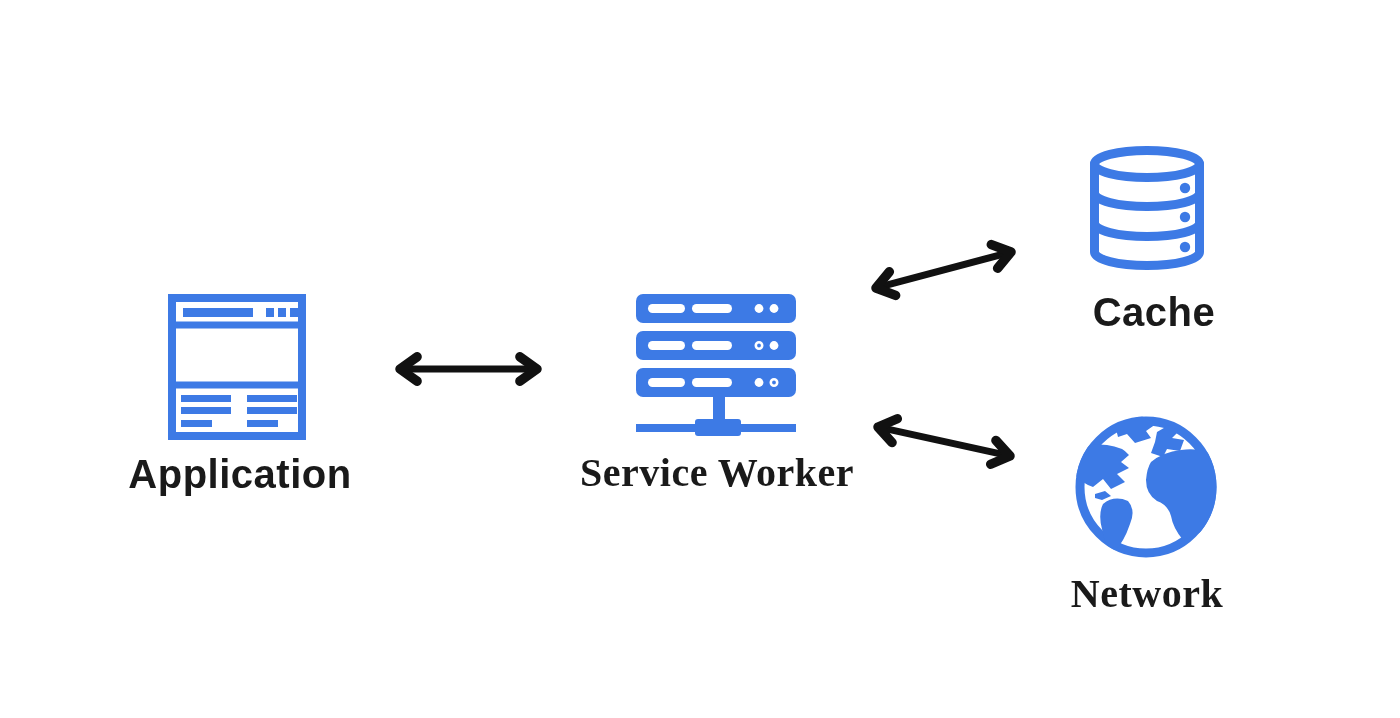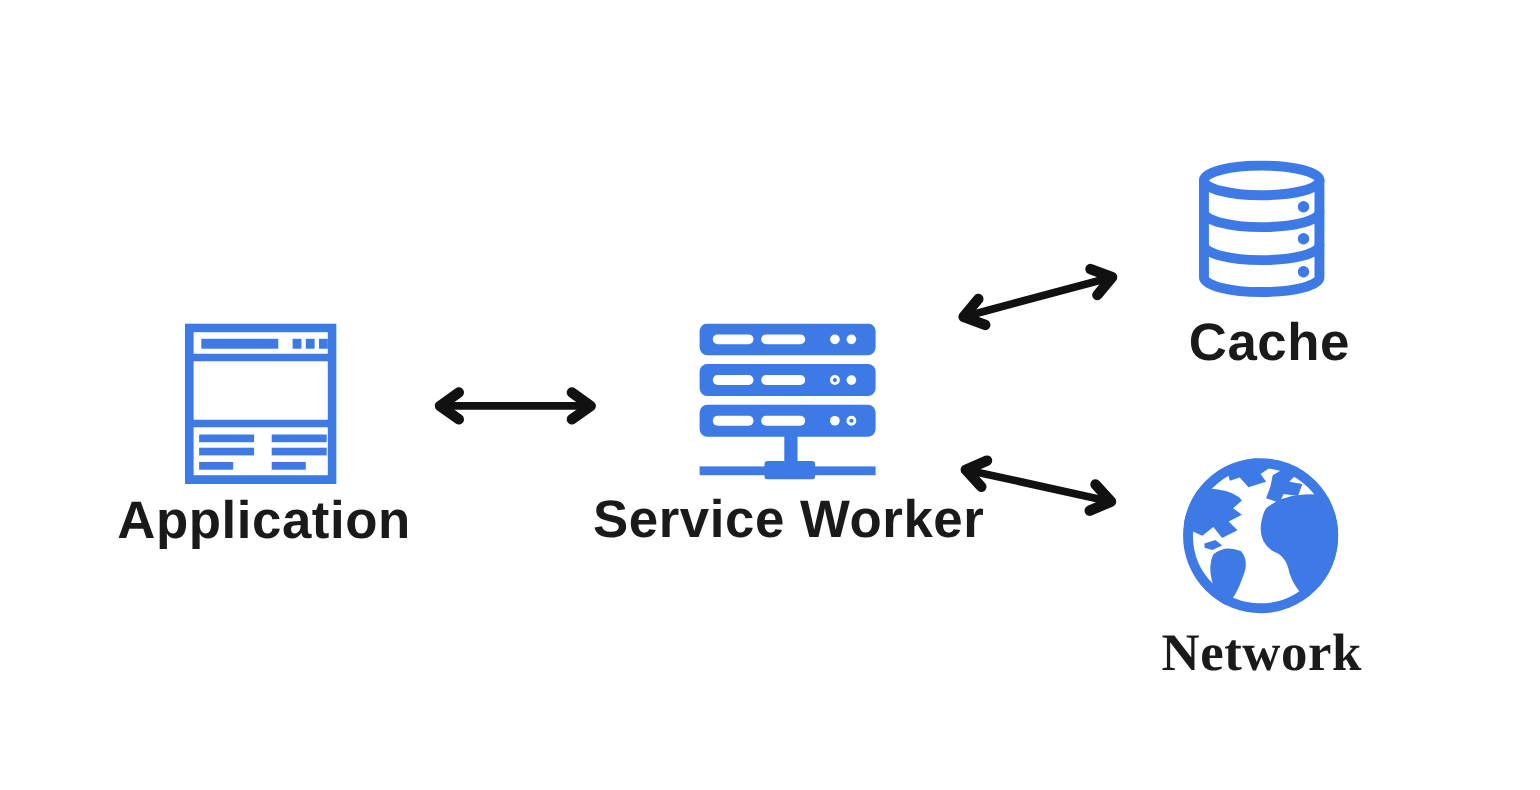--- a/index.html
+++ b/index.html
@@ -19,33 +19,33 @@
     position: absolute;
     left: 0; top: 0;
     width: 1400px; height: 718px;
     pointer-events: none;
   }
   .node { position: absolute; }
   .node-icon { position: absolute; display: block; }
   .node-label {
     position: absolute;
     font-weight: 700;
-    font-size: 48px;
+    font-size: 40px;
     line-height: 46px;
     color: #1a1a1a;
     text-align: center;
     white-space: nowrap;
     letter-spacing: 0.5px;
   }
   
   .icon-application { left: 168px; top: 294px; width: 138px; height: 146px; }
   .label-application { left: 90px;  top: 451px; width: 300px; }
   
   .icon-service-worker { left: 635px; top: 294px; width: 162px; height: 142px; }
-  .label-service-worker { left: 517px; top: 450px; width: 400px; }
+  .label-service-worker { left: 517px; top: 450px; width: 400px; font-family: Liberation Serif, serif; }
   
   .icon-cache { left: 1088px; top: 146px; width: 118px; height: 128px; }
   .label-cache { left: 1004px; top: 289px; width: 300px; }
   
   .icon-network { left: 1071px; top: 412px; width: 150px; height: 150px; }
   .label-network { left: 997px; top: 571px; width: 300px; font-family: Liberation Serif, serif; }
 </style>
 </head>
 <body>
 

